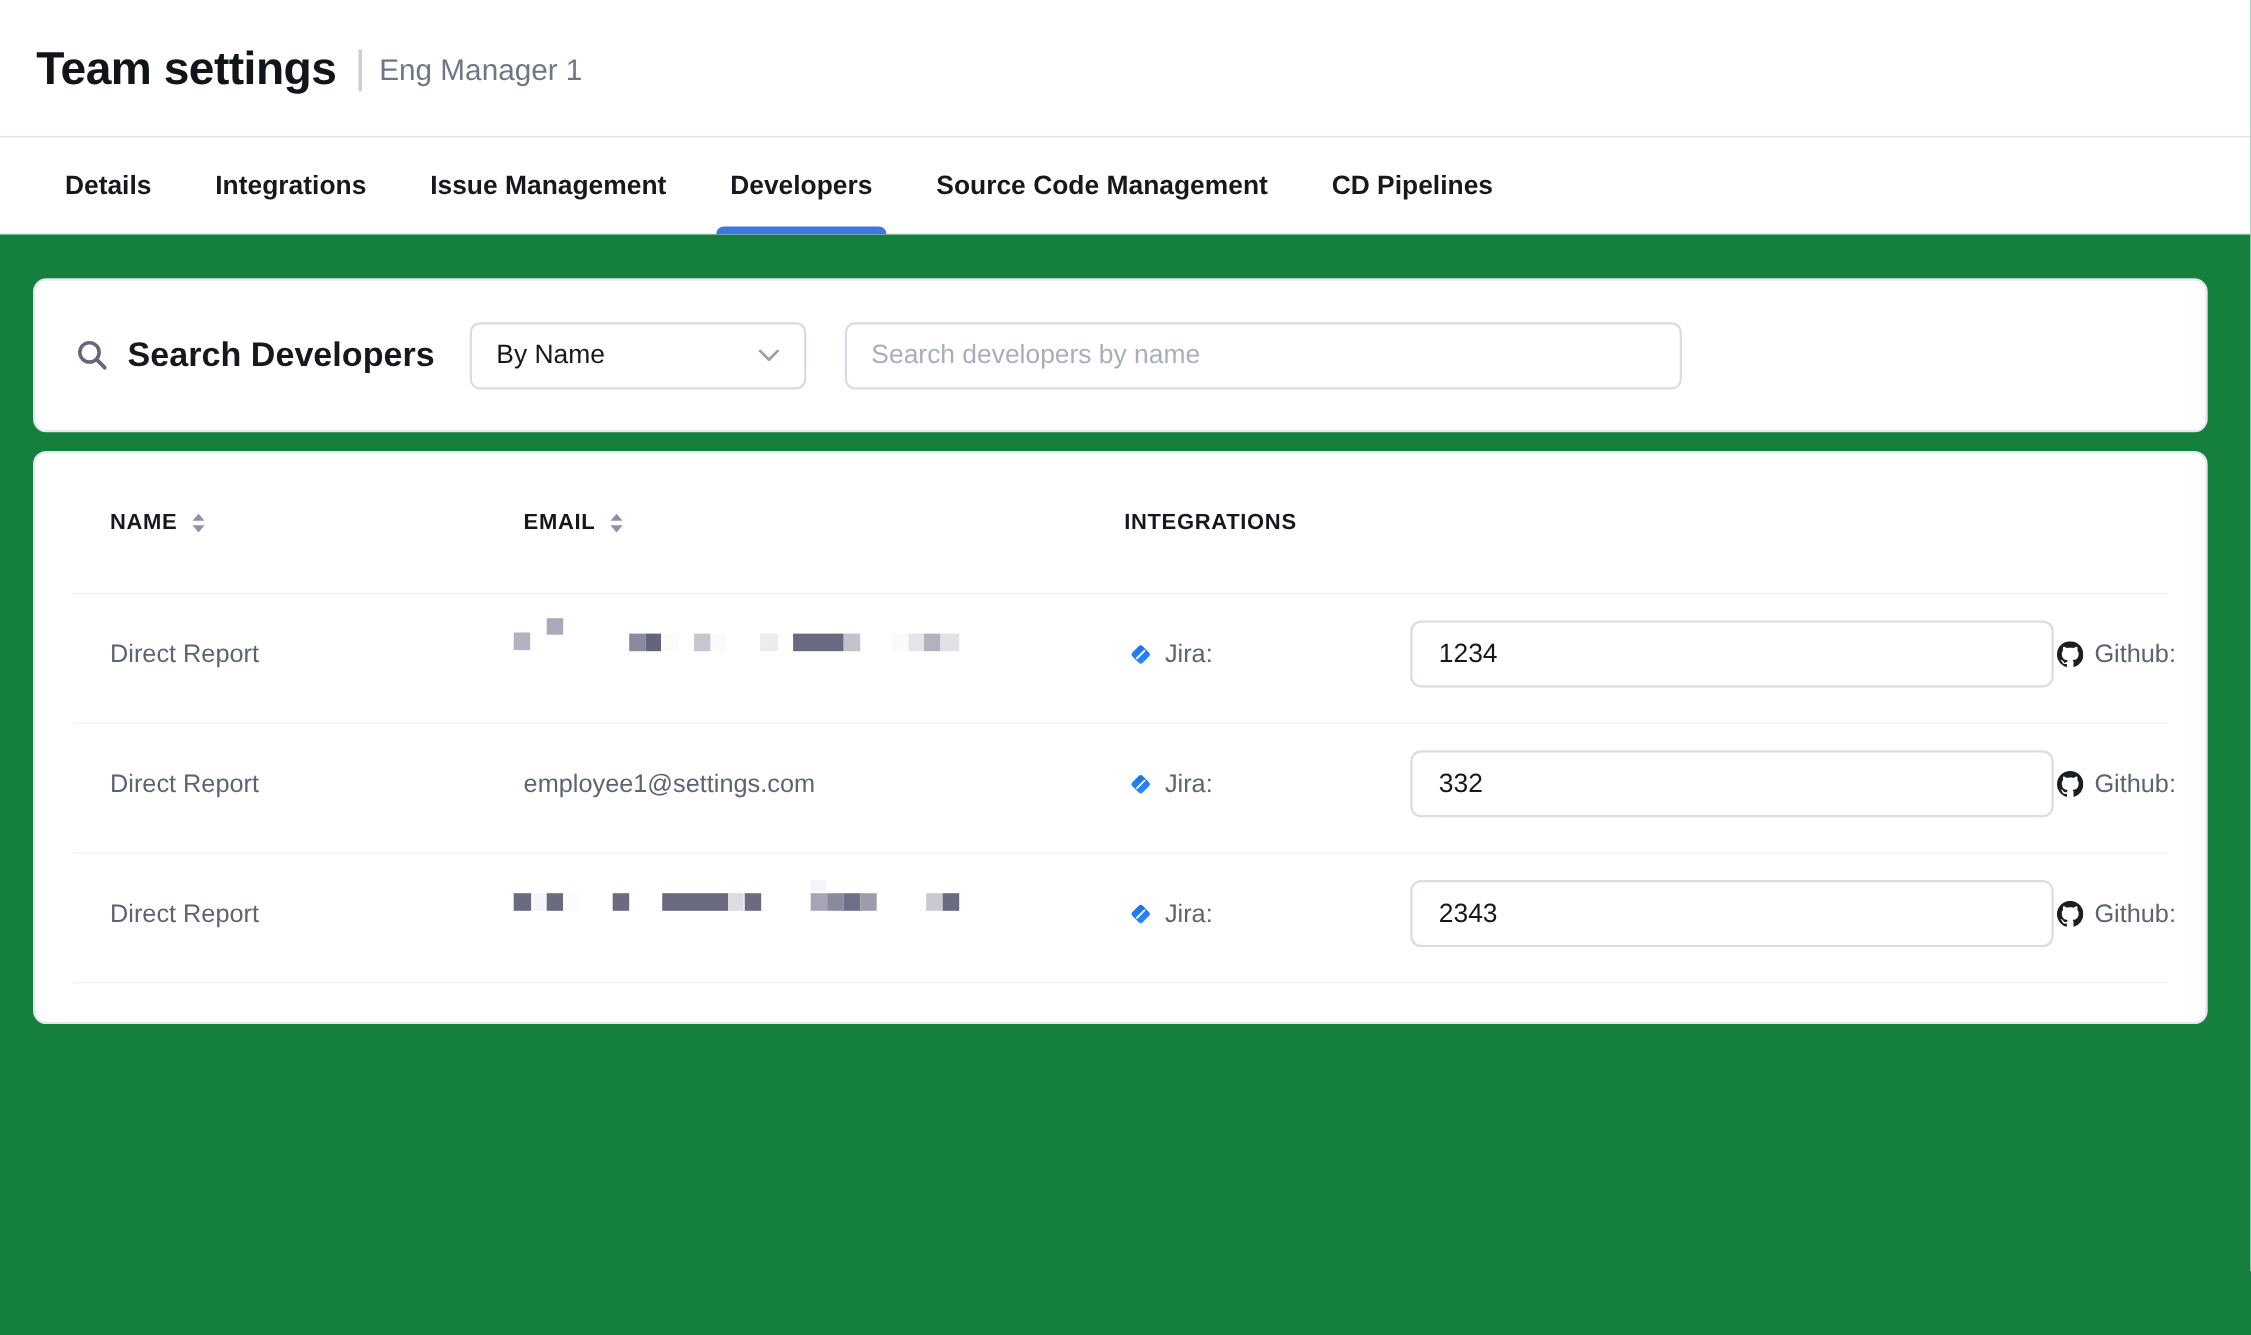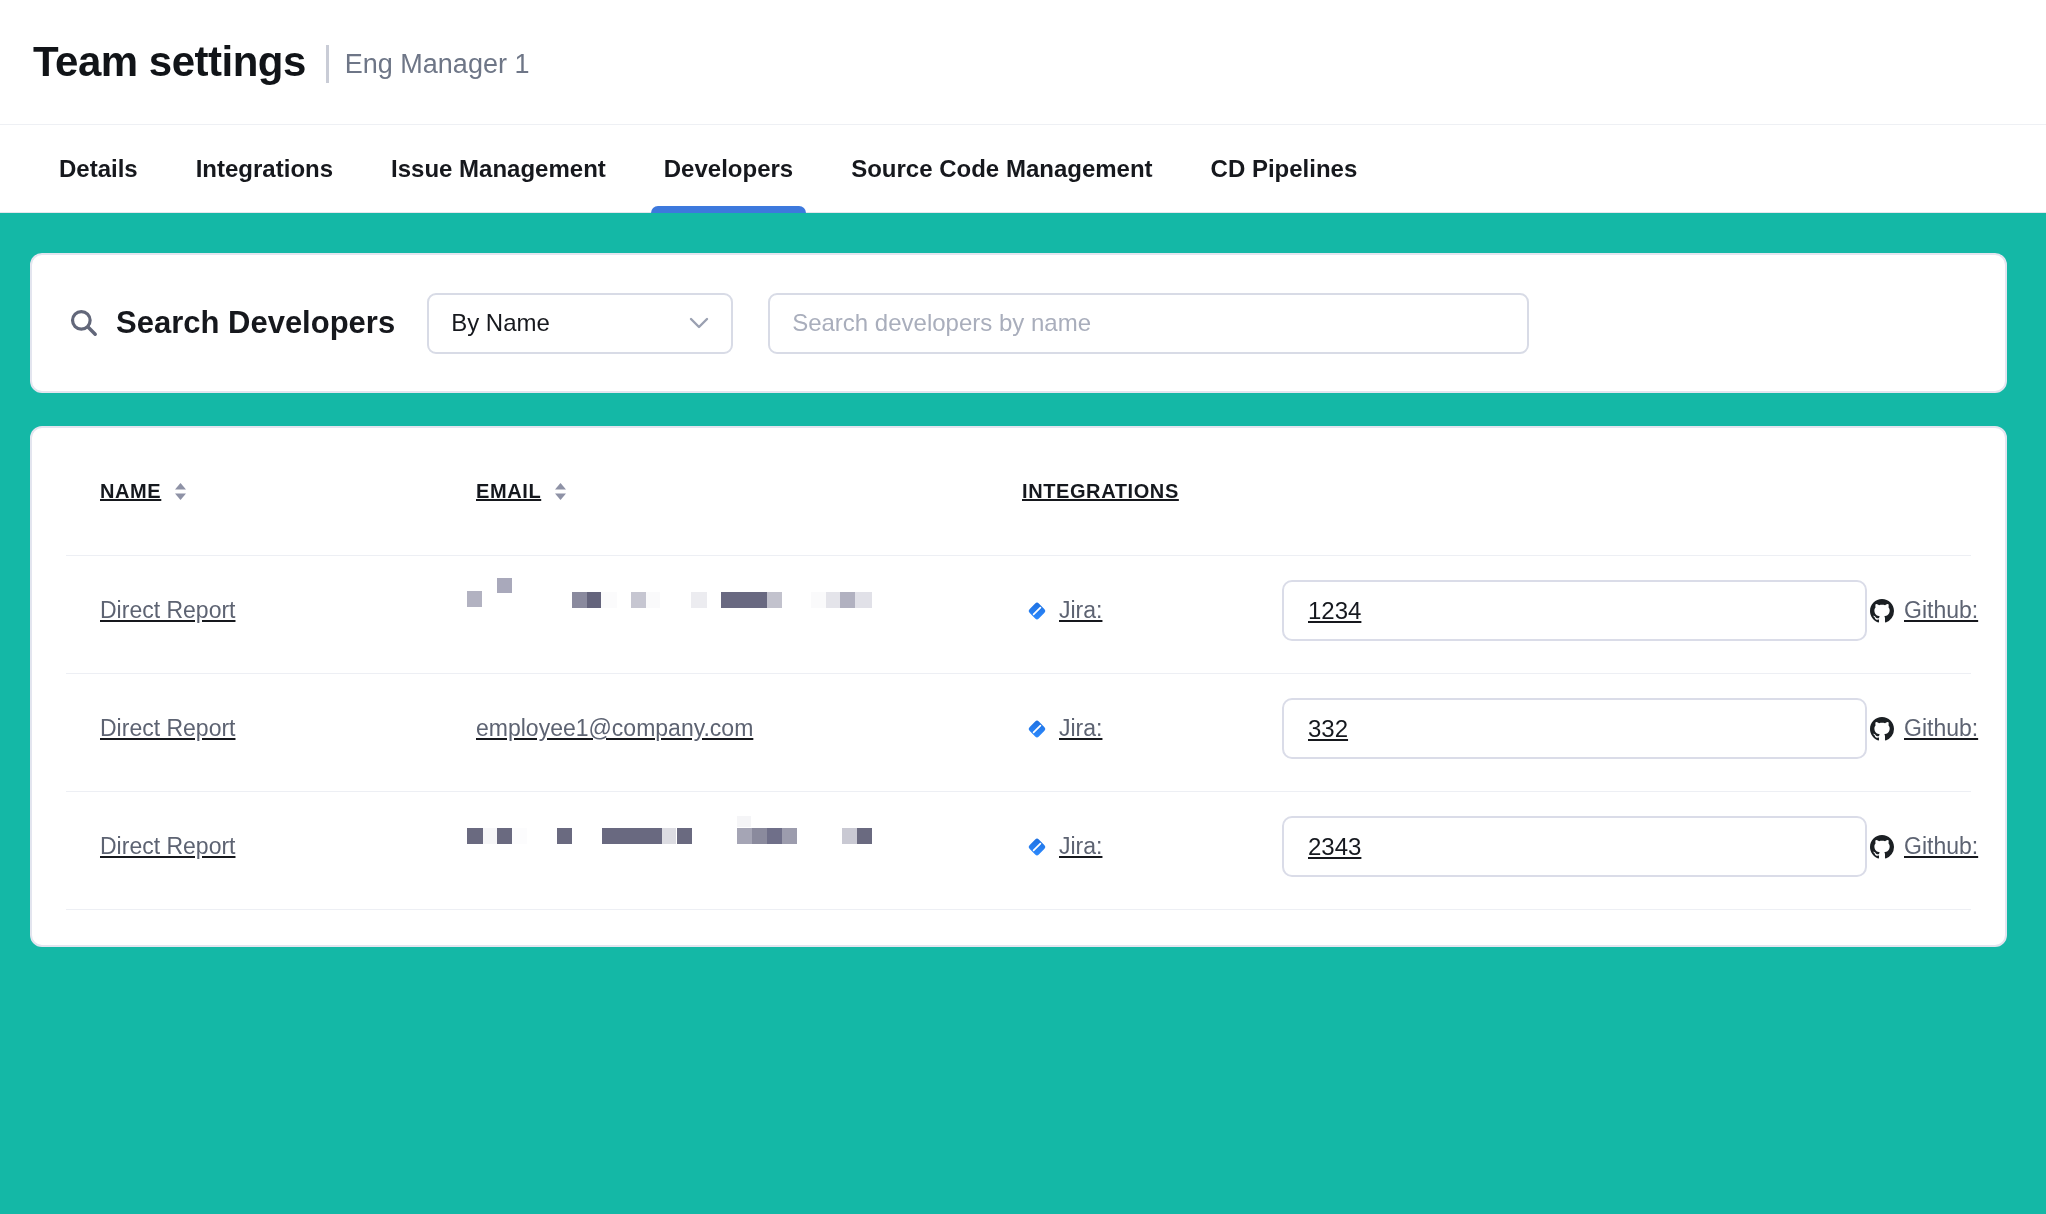--- a/index.html
+++ b/index.html
@@ -1,18 +1,18 @@
 <!DOCTYPE html>
 <html><head>
 <meta charset="utf-8">
 <style>
   * { margin:0; padding:0; box-sizing:border-box; }
   html,body { background:#f7f8fb; }
   body { font-family:"Liberation Sans", sans-serif; color:#16181d; }
-  .screen { position:relative; width:2046px; height:1214px; background:#14b8a6; overflow:hidden; }
+  .screen { position:relative; width:2046px; height:1214px; background:#15803d; overflow:hidden; }
 
   
   .hdr { background:#fff; height:124px; display:flex; align-items:center; padding:0 0 0 33px; }
   .hdr h1 { font-size:42px; font-weight:700; letter-spacing:-0.5px; color:#111418; }
   .hdr-divider { width:3px; height:38px; background:#c9ccd6; margin:4px 16px 0 20px; }
   .hdr-sub { font-size:27px; color:#6e7687; margin-top:4px; }
 
   
   .tabbar { background:#fff; height:89px; border-top:1px solid #eef0f4; border-bottom:1px solid #e4e6ed;
             display:flex; align-items:center; padding-left:47px; }
@@ -31,21 +31,21 @@
   .search-label { font-size:31px; font-weight:700; color:#16181d; margin:0 32px 0 16px; white-space:nowrap; }
   .dropdown { width:306px; height:61px; border:2px solid #d8dbe6; border-radius:9px; display:flex;
               align-items:center; justify-content:space-between; padding:0 22px; cursor:pointer; background:#fff; }
   .dropdown-value { font-size:24px; color:#16181d; }
   .chev { width:20px; height:12px; }
   .search-input { width:761px; height:61px; border:2px solid #d8dbe6; border-radius:9px; margin-left:35px;
               font-size:24px; padding:0 22px; color:#16181d; font-family:"Liberation Sans",sans-serif; outline:none; }
   .search-input::placeholder { color:#a9aebc; }
 
   
-  .table-card { margin-top:33px; padding:0 34px 35px 34px;text-decoration:underline; }
+  .table-card { margin-top:17px; padding:0 34px 35px 34px; }
   .t-grid { display:grid; grid-template-columns:410px 546px 1fr; }
   .t-head { height:128px; align-items:center; border-bottom:1px solid #edeff4; }
   .th { display:flex; align-items:center; font-size:20px; font-weight:700; letter-spacing:0.6px; color:#15181e; }
   .th-name { padding-left:34px; }
   .sort-ic { width:13px; height:17px; margin-left:13px; cursor:pointer; }
   .t-row { border-bottom:1px solid #edeff4; padding:24px 0 32px 0; }
   .cell-top { height:61px; display:flex; align-items:center; }
   .name-cell { padding-left:34px; font-size:23px; color:#5d6372; }
   .email-text { font-size:23px; color:#5d6372; }
   .redact { position:relative; width:420px; height:36px; margin-left:-10px; align-self:flex-start; margin-top:0; }
@@ -184,21 +184,21 @@
               <span class="integ-label">Github:</span>
             </span>
             <input class="integ-input" type="text" value="3432" style="">
           </div>
         </div>
       </div>
 
       <div class="t-grid t-row">
         <div class="cell-top name-cell">Direct Report</div>
         <div class="cell-top">
-          <span class="email-text">employee1@company.com</span>
+          <span class="email-text">employee1@settings.com</span>
         </div>
         <div class="integ-cell">
           <div class="integ-row">
             <span class="integ-key">
               <svg class="integ-ic" viewBox="0 0 24 24">
                   <use href="#jira-mark"></use>
                 </svg>
               <span class="integ-label">Jira:</span>
             </span>
             <input class="integ-input" type="text" value="332" style="">

